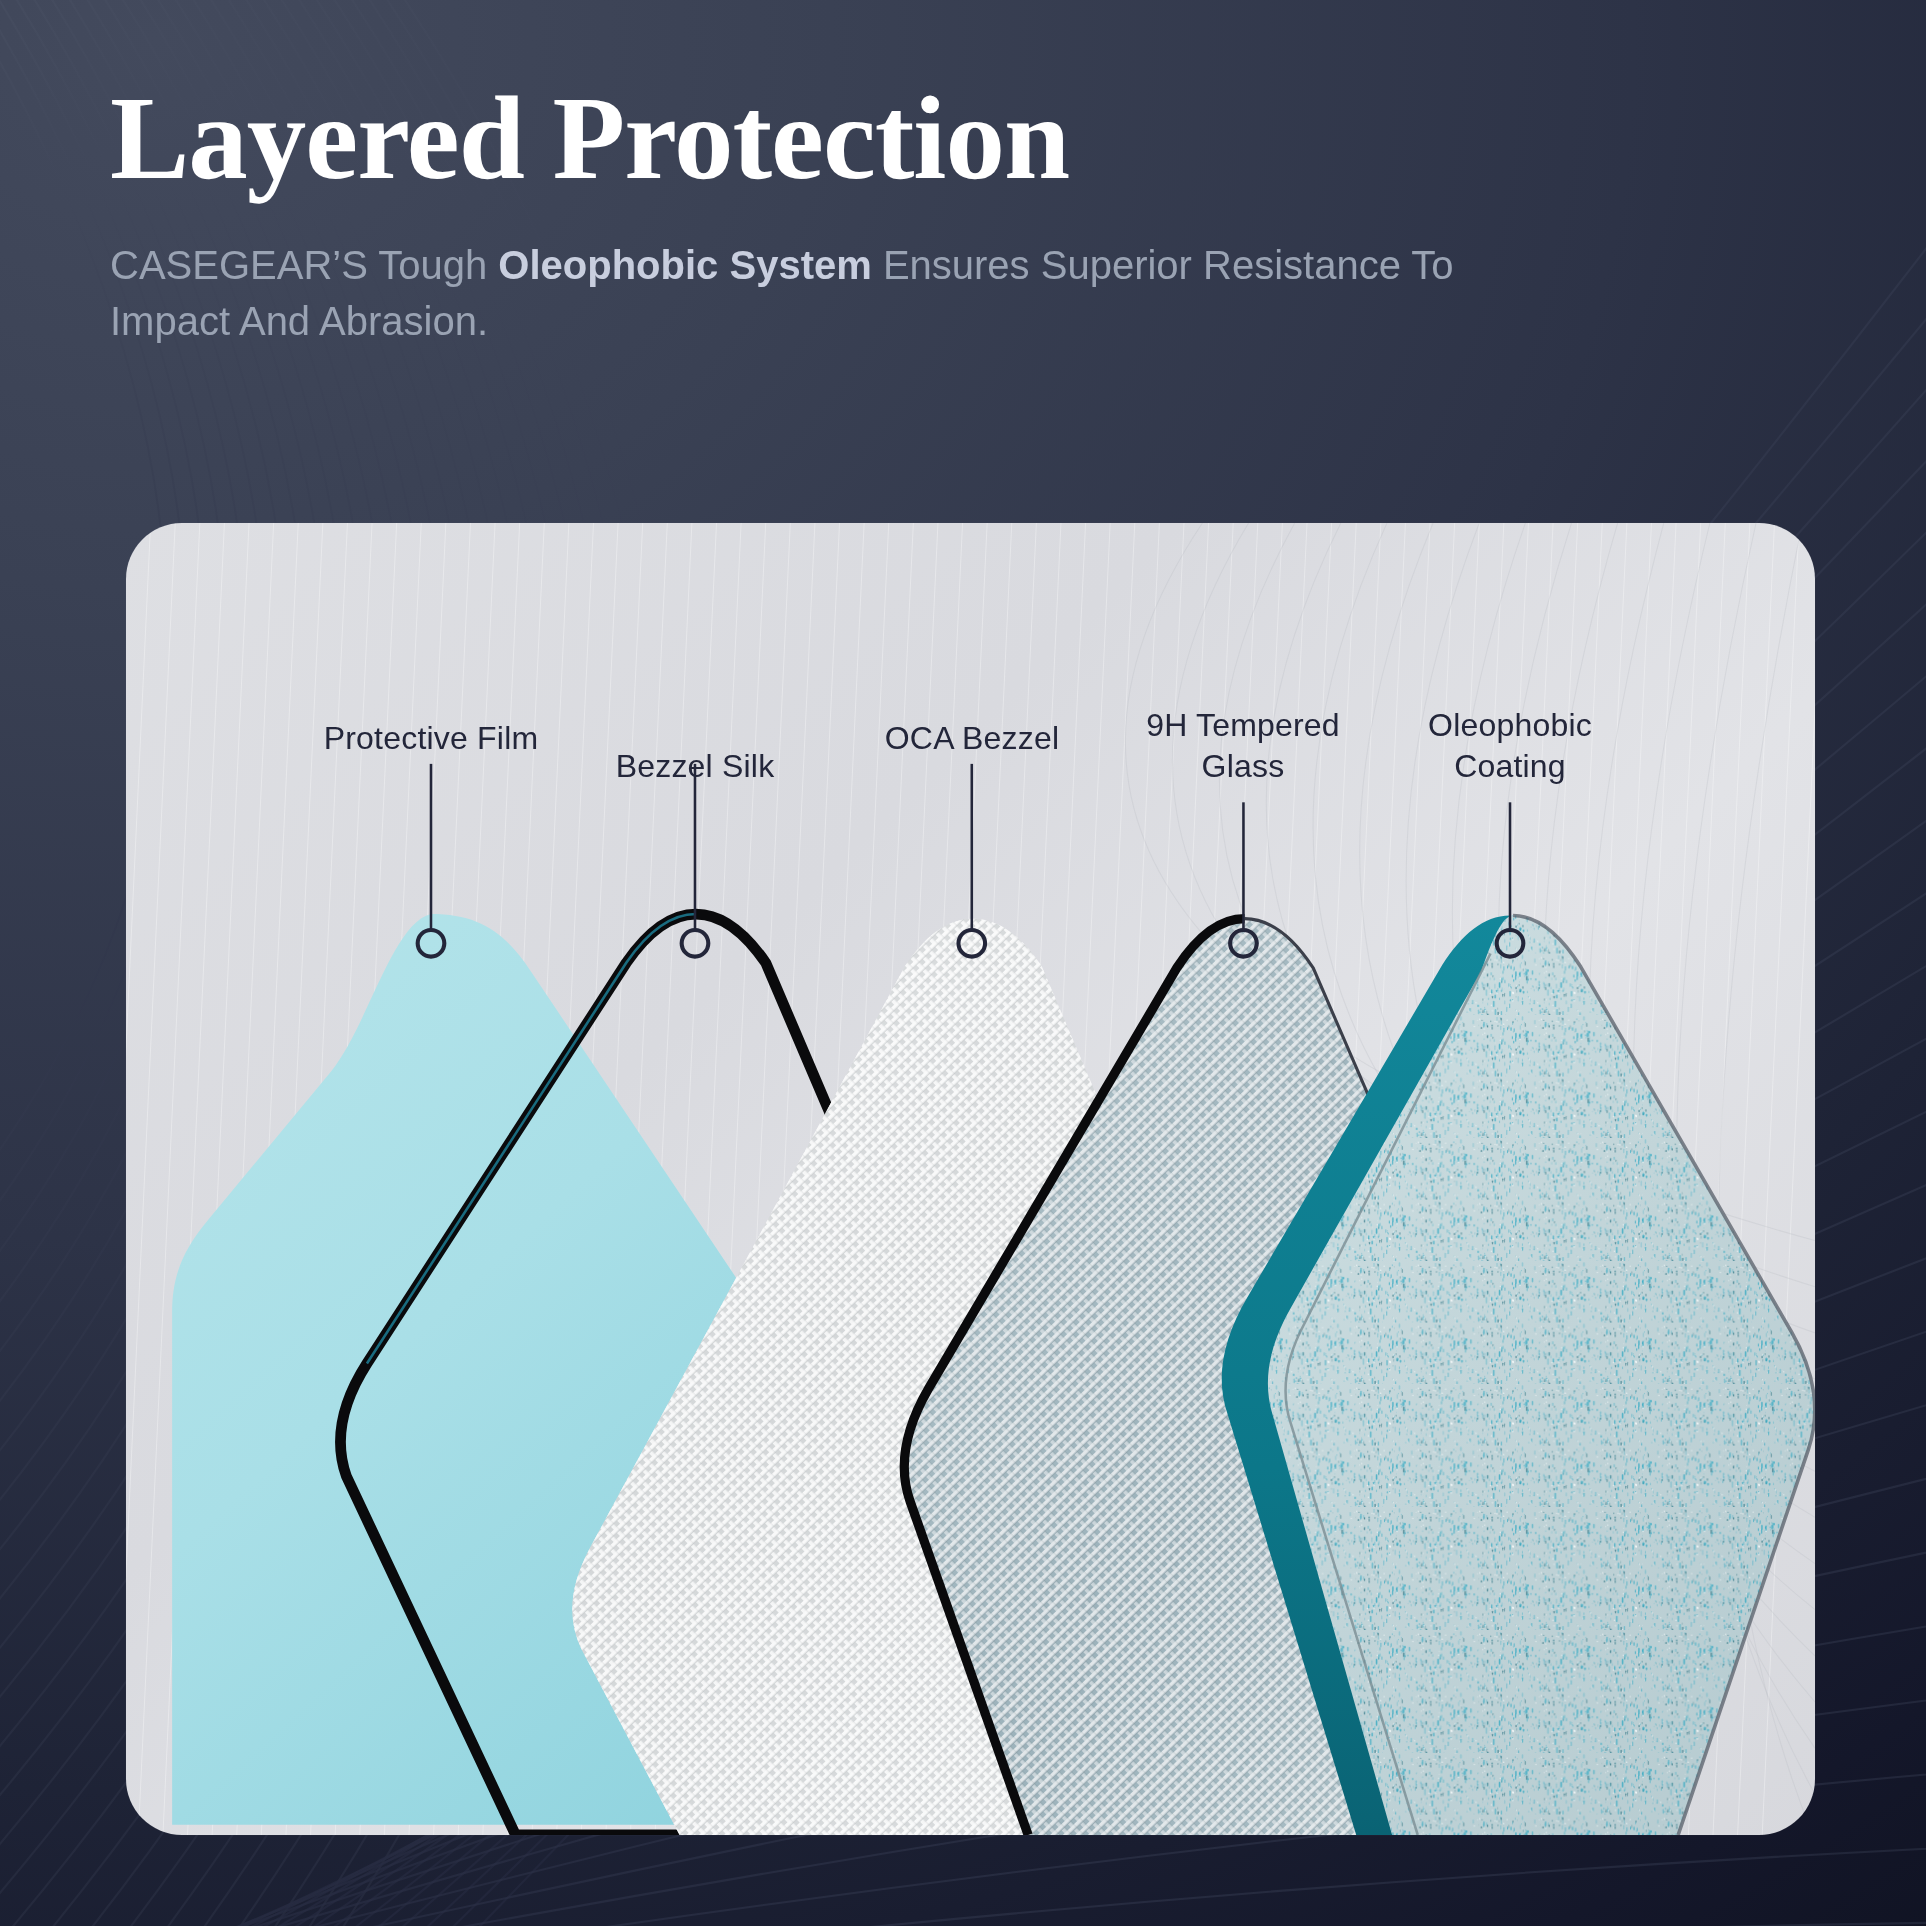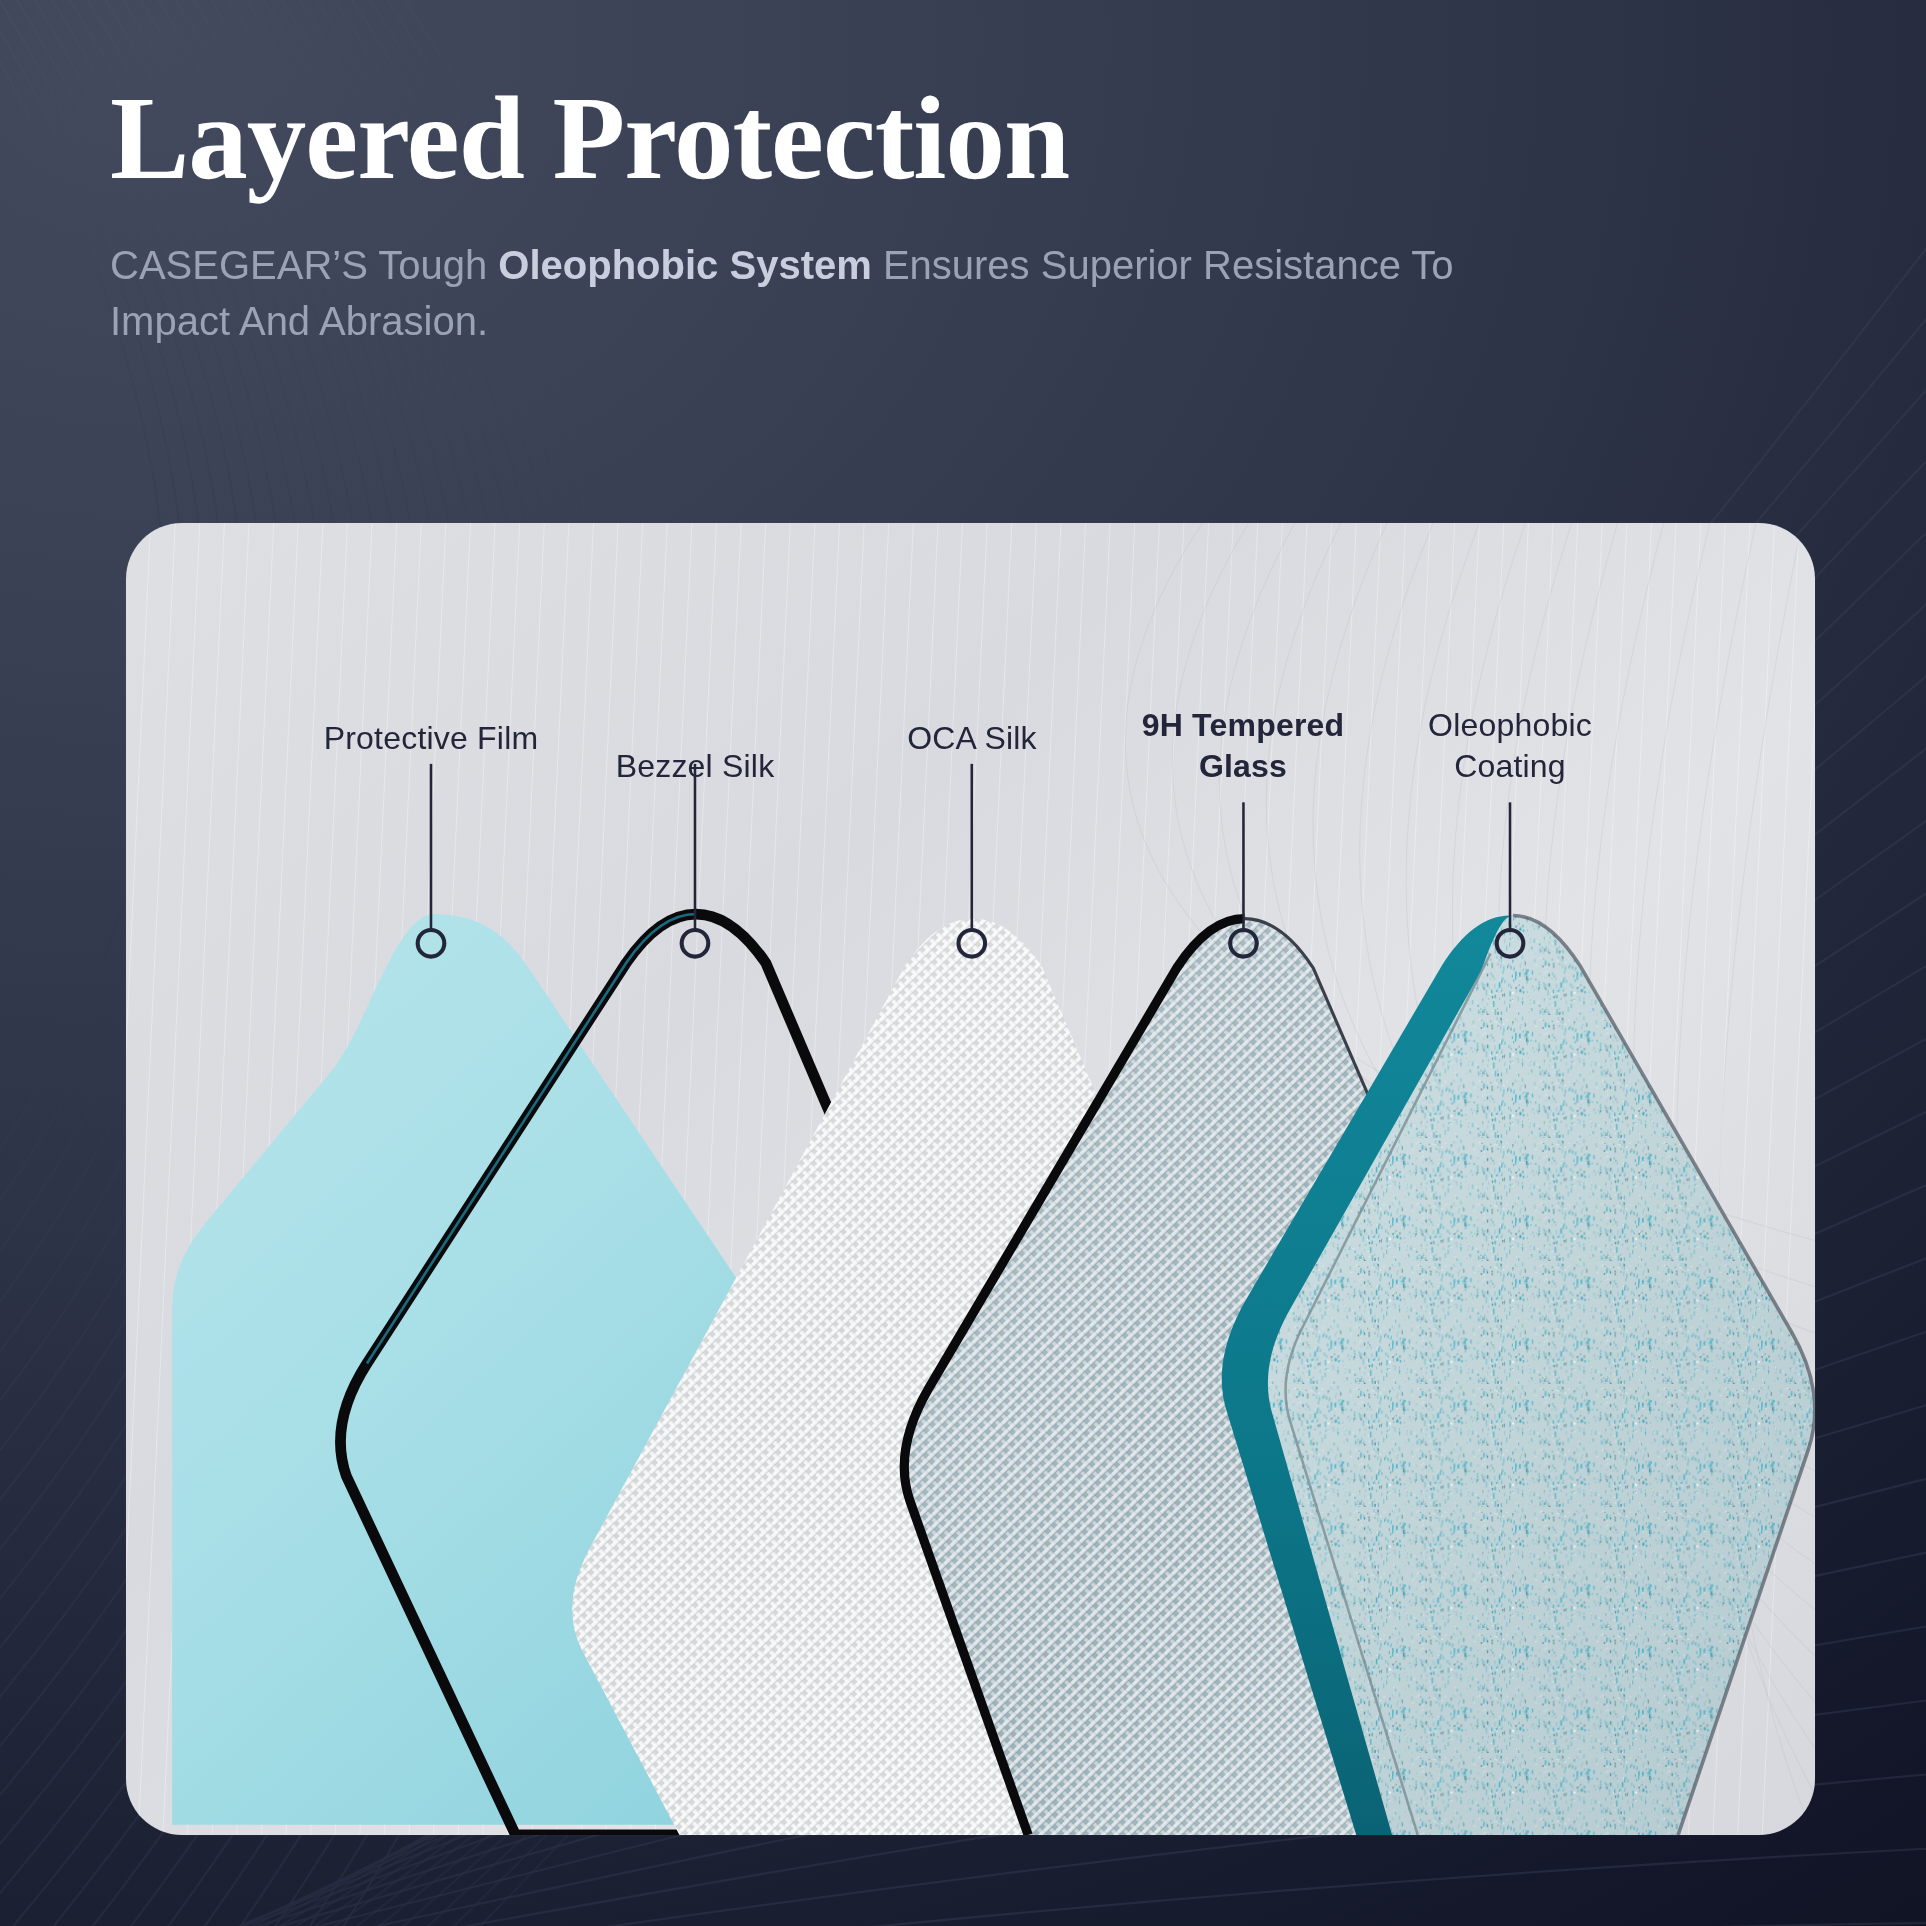--- a/index.html
+++ b/index.html
@@ -681,21 +681,21 @@
               </g>
             </g>
         </g>
       </svg>
     </div>
   </div>
 
   <div class="labels" id="labels">
       <div class="lbl" style="left: 305px; top: 195px;">Protective Film</div>
       <div class="lbl" style="left: 569px; top: 195px; margin-top: 28px;">Bezzel Silk</div>
-      <div class="lbl" style="left: 846px; top: 195px;">OCA Silk</div>
-      <div class="lbl" style="left: 1117px; top: 182px; font-weight: bold;">9H Tempered
+      <div class="lbl" style="left: 846px; top: 195px;">OCA Bezzel</div>
+      <div class="lbl" style="left: 1117px; top: 182px;">9H Tempered
 Glass</div>
       <div class="lbl" style="left: 1384px; top: 182px;">Oleophobic
 Coating</div>
     </div>
 
 </div>
 
 
 </body></html>

